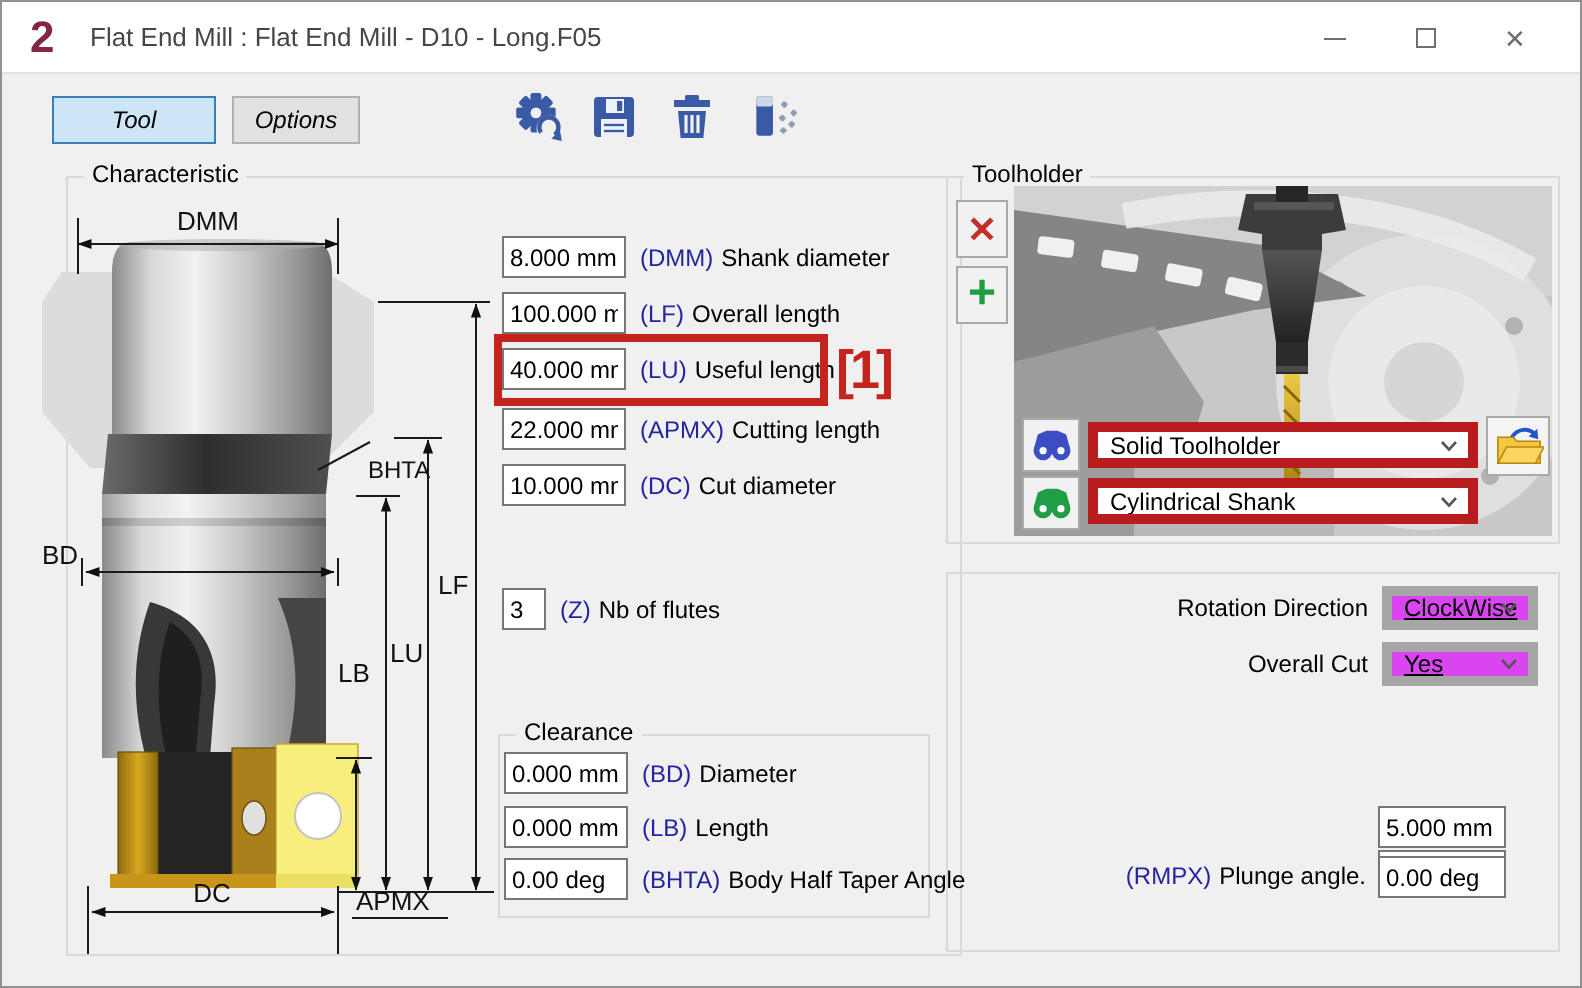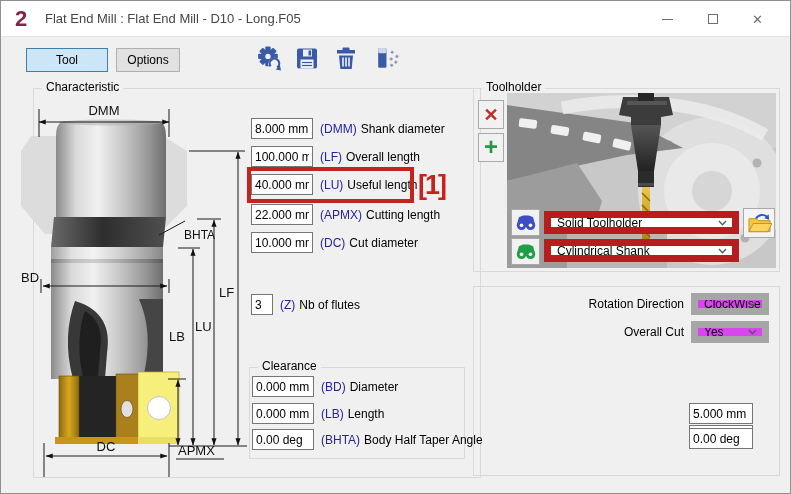--- a/index.html
+++ b/index.html
@@ -10,39 +10,39 @@
   .titlebar { position:absolute; left:0; top:0; width:100%; height:36px; background:#ffffff;
               border-bottom:1px solid #e3e3e3; }
   .logo { position:absolute; left:14px; top:5px; font-size:22px; font-weight:900;
           color:#832546; letter-spacing:-1px; }
   .wtitle { position:absolute; left:44px; top:0; line-height:36px; font-size:13px; color:#464646; white-space:nowrap; }
   .winbtn { position:absolute; top:0; width:45px; height:36px; display:flex; align-items:center; justify-content:center; }
   .minbar { width:11px; height:1px; background:#6e6e6e; }
   .maxbox { width:10px; height:10px; border:1px solid #6e6e6e; }
   .closex { font-size:13px; color:#6e6e6e; }
   
-  .tab { position:absolute; top:47px; height:24px; font-size:12px; text-align:center; line-height:22px; }
+  .tab { position:absolute; top:47px; height:24px; font-size:12px; text-align:center; line-height:22px;font-style:italic; }
   .tab.active { background:#cde6f7; border:1px solid #3c7fb1; }
   .tab.inactive { background:#e1e1e1; border:1px solid #b0b0b0; }
   .toolbtn { position:absolute; top:44px; width:30px; height:27px; background:transparent; border:none; }
   
   .gb { position:absolute; border:1px solid #d9d9d9; }
   .gb > span { position:absolute; top:-9px; left:8px; background:#f0f0f0; padding:0 4px;
                font-size:12px; color:#000; white-space:nowrap; }
   
   .prow { position:absolute; height:21px; display:flex; align-items:center; font-size:12px; white-space:nowrap; }
   .field { height:21px; width:62px; border:1px solid #767676; background:#fff; font-size:12px;
            padding:0 3px; color:#000; overflow:hidden; }
   .field.small { width:22px; }
   .field.right { width:64px; }
   .plabel { margin-left:7px; }
   .code { color:#2424a0; margin-right:4px; }
   .rlabel { position:absolute; text-align:right; font-size:12px; line-height:21px; white-space:nowrap; }
   
-  .dd { position:absolute; border:7px solid #b91c1c; background:#fff; font-size:12px;
+  .dd { position:absolute; border:5px solid #b91c1c; background:#fff; font-size:12px;
         display:flex; align-items:center; padding:0 18px 0 6px; white-space:nowrap; overflow:hidden; }
   .dd.gray { background:#d946ef; border-color:#a6a6a6;text-decoration:underline; }
   .dd svg { position:absolute; right:5px; top:50%; margin-top:-3px; }
   
   .sqbtn { position:absolute; background:#f1f1f1; border:1px solid #a9a9a9;
            display:flex; align-items:center; justify-content:center; }
   .xglyph { color:#c03028; font-size:18px; font-weight:900; line-height:1; }
   .plusglyph { color:#1d9e3f; font-size:24px; font-weight:900; line-height:1; margin-top:-2px; }
   
   .redrect { position:absolute; left:246px; top:166px; width:167px; height:36px;
@@ -368,15 +368,16 @@
     <span>Yes</span>
     <svg width="9" height="6" viewBox="0 0 9 6">
         <polyline points="1,1 4.5,4.8 8,1" fill="none" stroke="#555" stroke-width="1.3"></polyline>
       </svg>
   </div>
 
   <input class="field right" style="position: absolute; left: 688px; top: 376px; margin-top: 48px;" readonly="" value="0 rpm">
 
   <input class="field right" style="position: absolute; left: 688px; top: 402px;" readonly="" value="5.000 mm">
 
+  <span class="rlabel" style="left:480px;top:427px;width:202px"><span class="code">(RMPX)</span><span>Plunge angle.</span></span>
   <input class="field right" style="position: absolute; left: 688px; top: 427px;" readonly="" value="0.00 deg">
 
 </div>
 
 </body></html>

